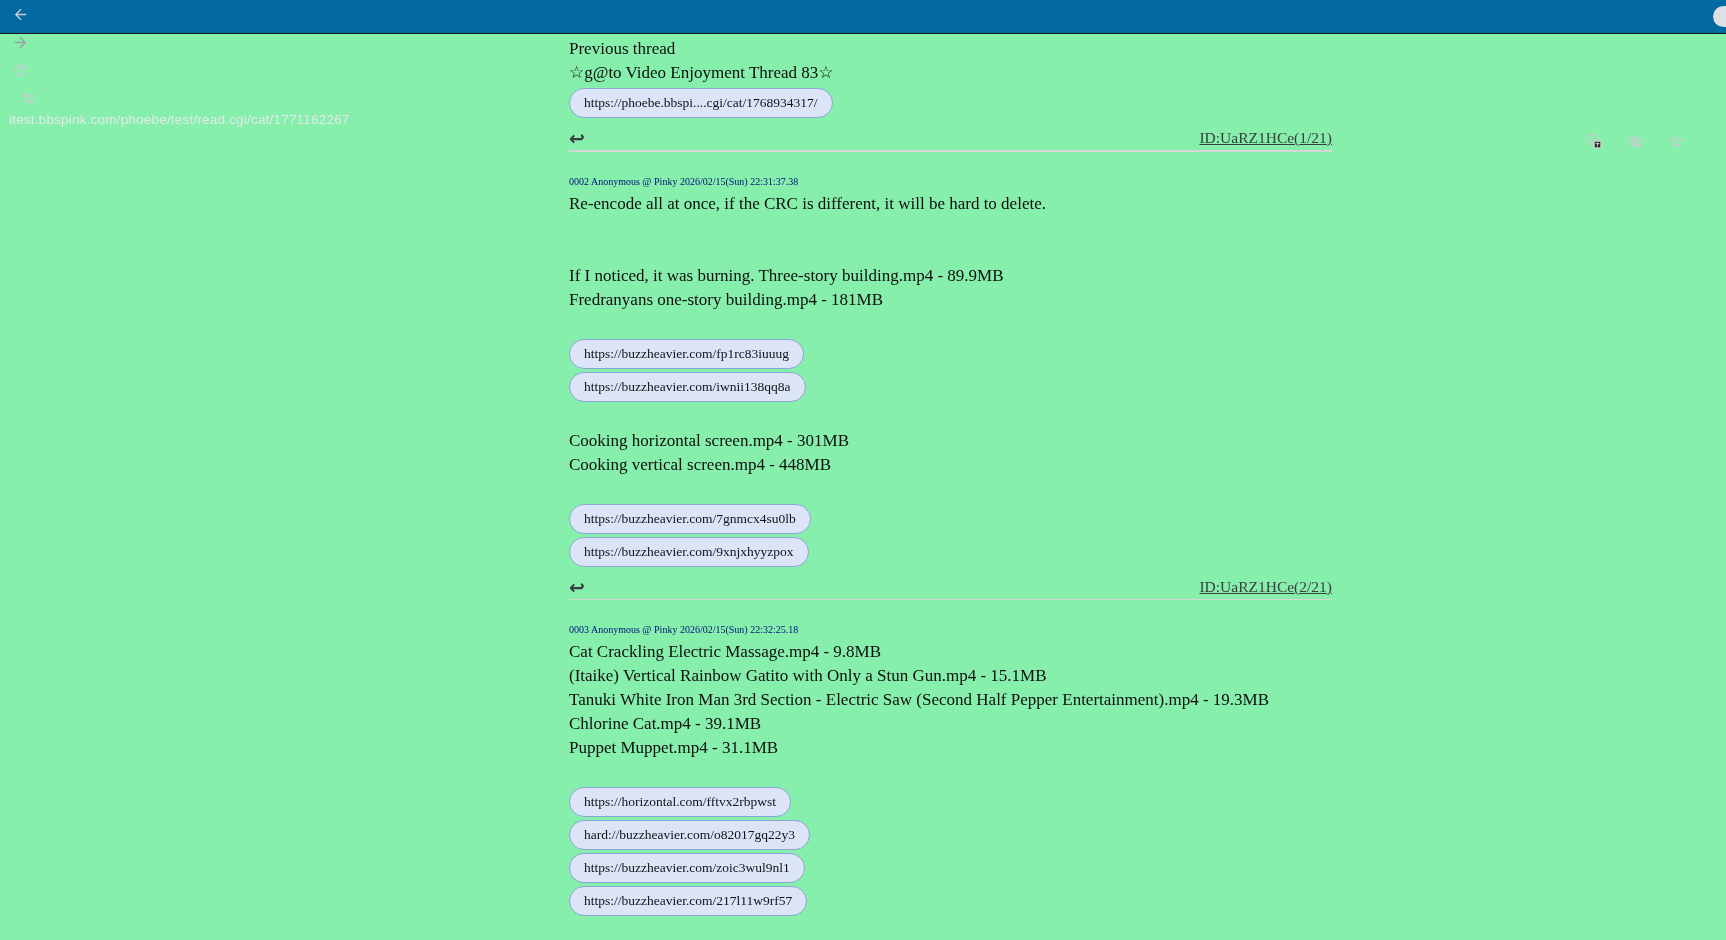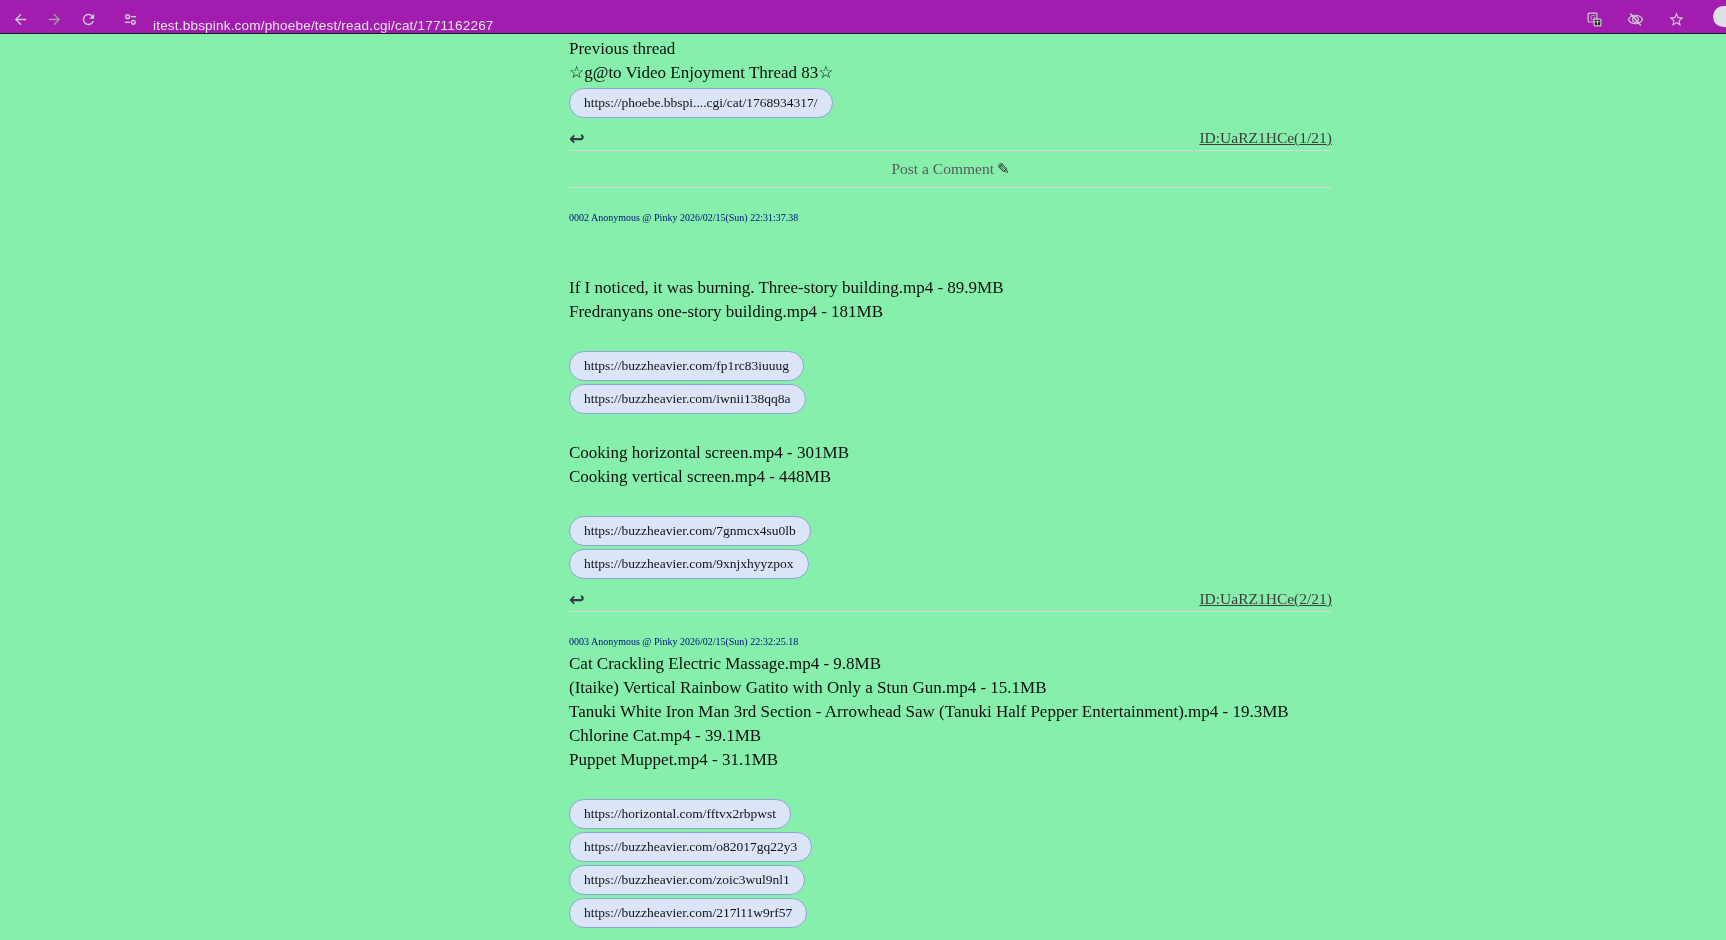--- a/index.html
+++ b/index.html
@@ -1,20 +1,20 @@
 <!DOCTYPE html>
 <html><head>
 <meta charset="utf-8">
 <style>
   html,body{margin:0;padding:0;width:1726px;height:940px;overflow:hidden;background:#fff;}
   body{font-family:"Liberation Serif",serif;position:relative;}
 
   
-  .toolbar{position:absolute;top:0;left:0;width:1726px;height:33px;background:#a21caf;
-           display:flex;align-items:flex-end;box-shadow:0 1px 0 #17181a;z-index:5;}
+  .toolbar{position:absolute;top:0;left:0;width:1726px;height:33px;background:#0369a1;
+           display:flex;align-items:flex-start;box-shadow:0 1px 0 #17181a;z-index:5;flex-direction:column;}
   .nav-btn{width:28px;height:28px;display:flex;align-items:center;justify-content:center;
            color:#c9ccd0;margin-left:6px;border-radius:50%;cursor:pointer;flex:0 0 auto;}
   .nav-btn.dim{color:#9aa0a6;}
   .nav-btn svg{width:17px;height:17px;fill:currentColor;}
   .site-info{margin-left:14px;color:#c9ccd0;}
   .url-text{color:#e5e7ea;font:13.5px "Liberation Sans",sans-serif;margin-left:9px;
             letter-spacing:.2px;white-space:nowrap;cursor:text;}
   .right-icons{margin-left:auto;display:flex;align-items:center;gap:13px;margin-right:36px;}
   .right-icons .nav-btn{margin-left:0;}
   .avatar-stub{position:absolute;right:0;top:6px;width:13px;height:21px;background:#dde0e4;
@@ -98,27 +98,24 @@
       <div class="post">
         <div class="post-line">Previous thread</div>
         <div class="post-line">☆g@to Video Enjoyment Thread 83☆</div>
         <div class="link-row"><a class="link-pill">https://phoebe.bbspi....cgi/cat/1768934317/</a></div>
         <div class="post-footer">
           <span class="reply-icon">↩</span>
           <a class="id-link">ID:UaRZ1HCe(1/21)</a>
         </div>
       </div>
       <div class="divider"></div>
-      <div class="comment-bar">
-        <span>Post a Comment</span>
-        <span class="pencil-icon">✎</span>
-      </div>
       <div class="divider"></div>
       <div class="post">
         <div class="post-header">0002 Anonymous @ Pinky 2026/02/15(Sun) 22:31:37.38</div>
+        <div class="post-line">Re-encode all at once, if the CRC is different, it will be hard to delete.</div>
         <div class="post-line">&nbsp;</div>
         <div class="post-line">&nbsp;</div>
         <div class="post-line">If I noticed, it was burning. Three-story building.mp4 - 89.9MB</div>
         <div class="post-line">Fredranyans one-story building.mp4 - 181MB</div>
         <div class="post-line">&nbsp;</div>
         <div class="link-row"><a class="link-pill">https://buzzheavier.com/fp1rc83iuuug</a></div>
         <div class="link-row"><a class="link-pill">https://buzzheavier.com/iwnii138qq8a</a></div>
         <div class="post-line">&nbsp;</div>
         <div class="post-line">Cooking horizontal screen.mp4 - 301MB</div>
         <div class="post-line">Cooking vertical screen.mp4 - 448MB</div>
@@ -128,23 +125,23 @@
         <div class="post-footer">
           <span class="reply-icon">↩</span>
           <a class="id-link">ID:UaRZ1HCe(2/21)</a>
         </div>
       </div>
       <div class="divider"></div>
       <div class="post">
         <div class="post-header">0003 Anonymous @ Pinky 2026/02/15(Sun) 22:32:25.18</div>
         <div class="post-line">Cat Crackling Electric Massage.mp4 - 9.8MB</div>
         <div class="post-line">(Itaike) Vertical Rainbow Gatito with Only a Stun Gun.mp4 - 15.1MB</div>
-        <div class="post-line">Tanuki White Iron Man 3rd Section - Arrowhead Saw (Tanuki Half Pepper Entertainment).mp4 - 19.3MB</div>
+        <div class="post-line">Tanuki White Iron Man 3rd Section - Electric Saw (Second Half Pepper Entertainment).mp4 - 19.3MB</div>
         <div class="post-line">Chlorine Cat.mp4 - 39.1MB</div>
         <div class="post-line">Puppet Muppet.mp4 - 31.1MB</div>
         <div class="post-line">&nbsp;</div>
         <div class="link-row"><a class="link-pill">https://horizontal.com/fftvx2rbpwst</a></div>
-        <div class="link-row"><a class="link-pill">https://buzzheavier.com/o82017gq22y3</a></div>
+        <div class="link-row"><a class="link-pill">hard://buzzheavier.com/o82017gq22y3</a></div>
         <div class="link-row"><a class="link-pill">https://buzzheavier.com/zoic3wul9nl1</a></div>
         <div class="link-row"><a class="link-pill">https://buzzheavier.com/217l11w9rf57</a></div>
       </div>
     </div>
 </div>
 
 </body></html>

